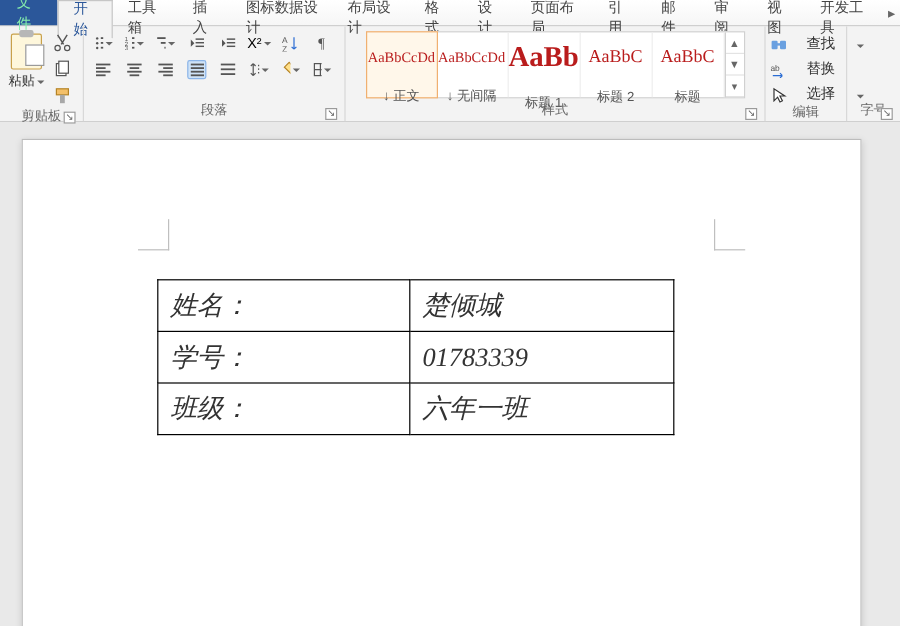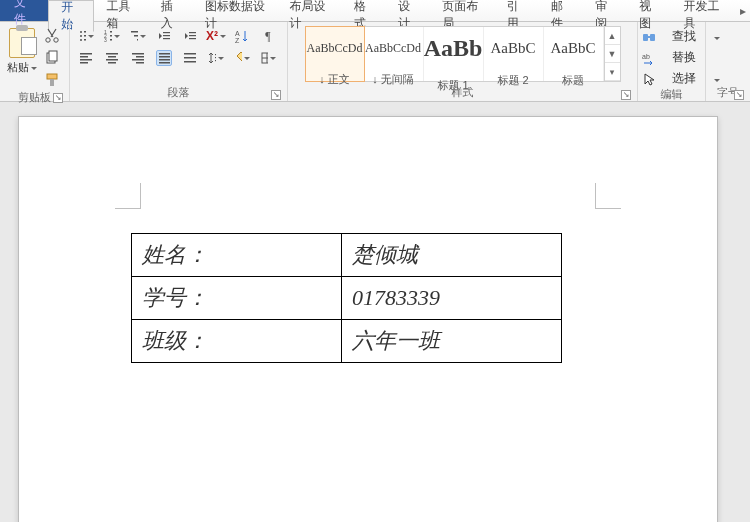--- a/index.html
+++ b/index.html
@@ -16,21 +16,21 @@
   .tabs {
     display: flex;
     align-items: stretch;
     height: 22px;
     background: linear-gradient(#fff,#f6f6f6);
     border-bottom: 1px solid #c6c6c6;
     font-size: 12px;
   }
   .tab-file {
     background: #2b579a;
-    color: #c4b5fd;
+    color: #86efac;
     padding: 10px 14px;
     display: flex;
     align-items: center;
     cursor: pointer;
   }
   .tab {
     padding: 15px 12px;
     display: flex;
     align-items: center;
     cursor: pointer;
@@ -155,21 +155,21 @@
     display:flex;align-items:stretch;gap:0;
     border:1px solid #d0d0d0;background:#fff;
     height:56px;margin-top:2px;
   }
   .style-item{
     width:60px;border-right:1px solid #eee;
     display:flex;flex-direction:column;align-items:center;justify-content:center;
     cursor:pointer;padding:2px;
   }
   .style-item.selected{border:1px solid #f0b070;background:#fff7ea;margin:-1px;}
-  .style-sample{font-family:"Times New Roman",serif;color:#404040;margin-top:20px;}
+  .style-sample{font-family:"Times New Roman",serif;color:#b91c1c;margin-top:20px;}
   .style-name{font-size:11px;color:#555;margin-top:16px;}
   .gallery-scroll{
     width:16px;display:flex;flex-direction:column;border-left:1px solid #d0d0d0;
   }
   .gallery-scroll div{
     flex:1;display:flex;align-items:center;justify-content:center;
     font-size:9px;color:#666;cursor:pointer;border-bottom:1px solid #e3e3e3;
   }
   
   .edit-rows{display:flex;flex-direction:column;gap:4px;padding-top:4px;font-size:12px;}
@@ -302,21 +302,21 @@
             </svg>
         </span>
         <span class="small-icon icon">
           <svg width="14" height="14">
               <path d="M2 4l3 3-3 3z" fill="#555"></path>
               <rect x="6" y="3" width="7" height="1.2" fill="#555"></rect>
               <rect x="6" y="6" width="7" height="1.2" fill="#555"></rect>
               <rect x="6" y="9" width="7" height="1.2" fill="#555"></rect>
             </svg>
         </span>
-        <span class="small-icon icon dd" style="font-weight:bold;color:#b91c1c">X²</span>
+        <span class="small-icon icon dd" style="font-weight:normal;color:#000000">X²</span>
         <span class="small-icon icon">
           <svg width="14" height="14">
               <text x="0" y="7" font-size="7" fill="#555">A</text>
               <text x="0" y="14" font-size="7" fill="#555">Z</text>
               <path d="M10 2v10m0 0l-2-2m2 2l2-2" stroke="#2a6cd3" fill="none"></path>
             </svg>
         </span>
         <span class="small-icon icon" style="font-family:serif">¶</span>
       </div>
       <div class="btn-row">

